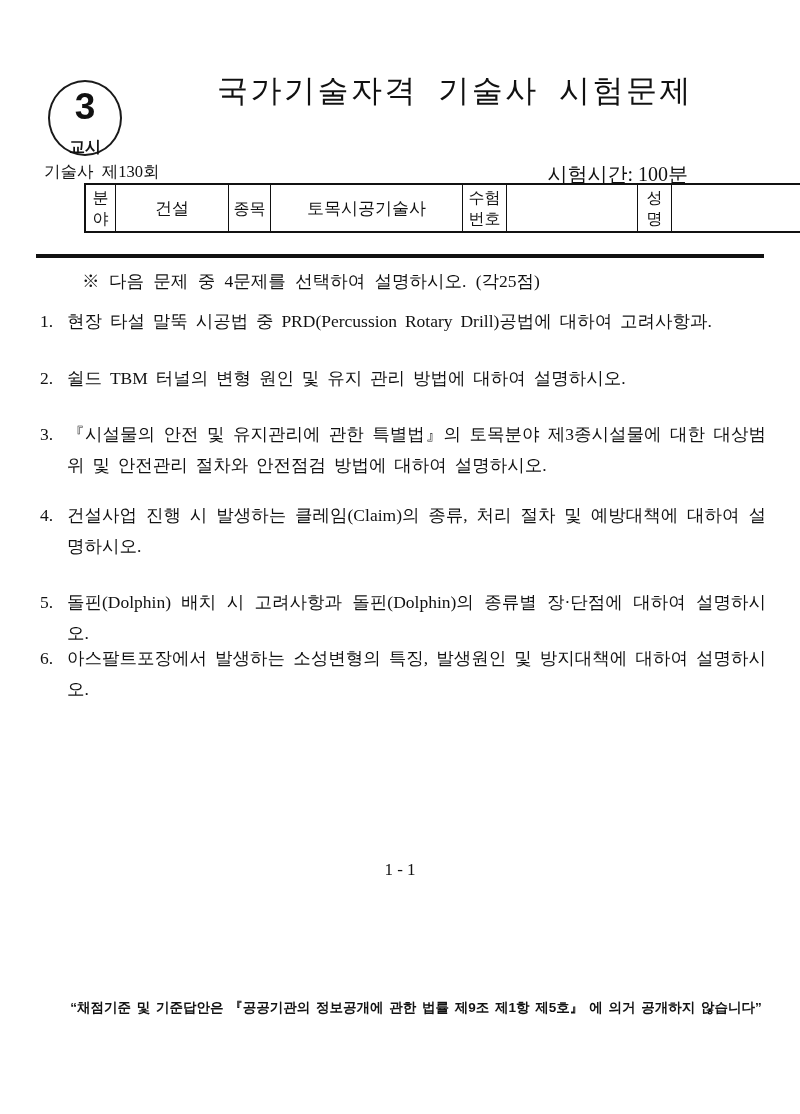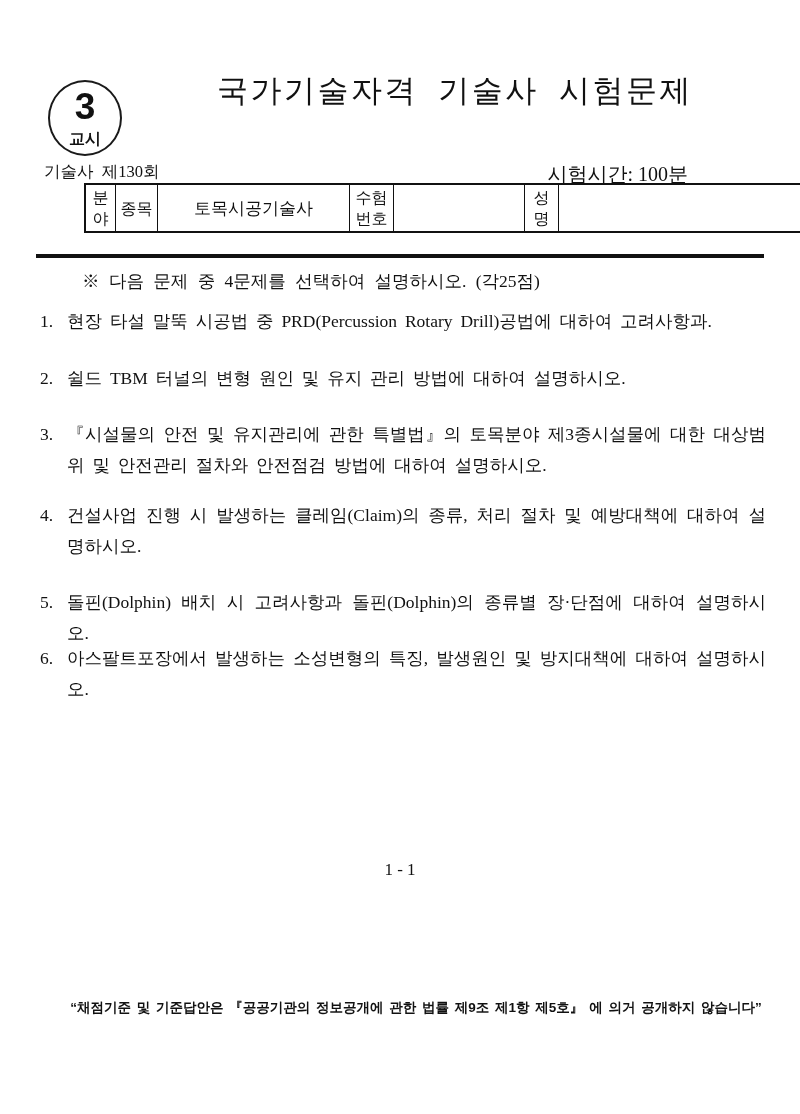--- a/index.html
+++ b/index.html
@@ -27,21 +27,21 @@
   .badge-num {
     font-size: 37px;
     font-weight: 700;
     line-height: 1;
     margin-top: 6px;
     font-family: "Liberation Sans", "DejaVu Sans", sans-serif;
   }
   .badge-label {
     font-size: 16px;
     font-weight: 700;
-    margin-top: 4px;
+    margin-top: 12px;
     font-family: "Liberation Sans", "DejaVu Sans", sans-serif;
   }
 
   
   .title {
     position: absolute;
     left: 170px; top: 70px;
     font-size: 31px;
     font-weight: 400;
     letter-spacing: 2.5px;
@@ -171,20 +171,21 @@
     <div class="badge-label">교시</div>
   </div>
 
   <div class="title">국가기술자격 기술사 시험문제</div>
 
   <div class="info-left">기술사  제130회</div>
   <div class="info-right">시험시간: 100분</div>
 
   <div class="info-table">
     <div class="cell label w30">분야</div>
+    <div class="cell w113">건설</div>
     <div class="cell label w42">종목</div>
     <div class="cell w192">토목시공기술사</div>
     <div class="cell label w44">수험번호</div>
     <div class="cell w131"></div>
     <div class="cell label w34">성명</div>
     <div class="cell flex1"></div>
   </div>
 
   <div class="thick-rule"></div>
 

